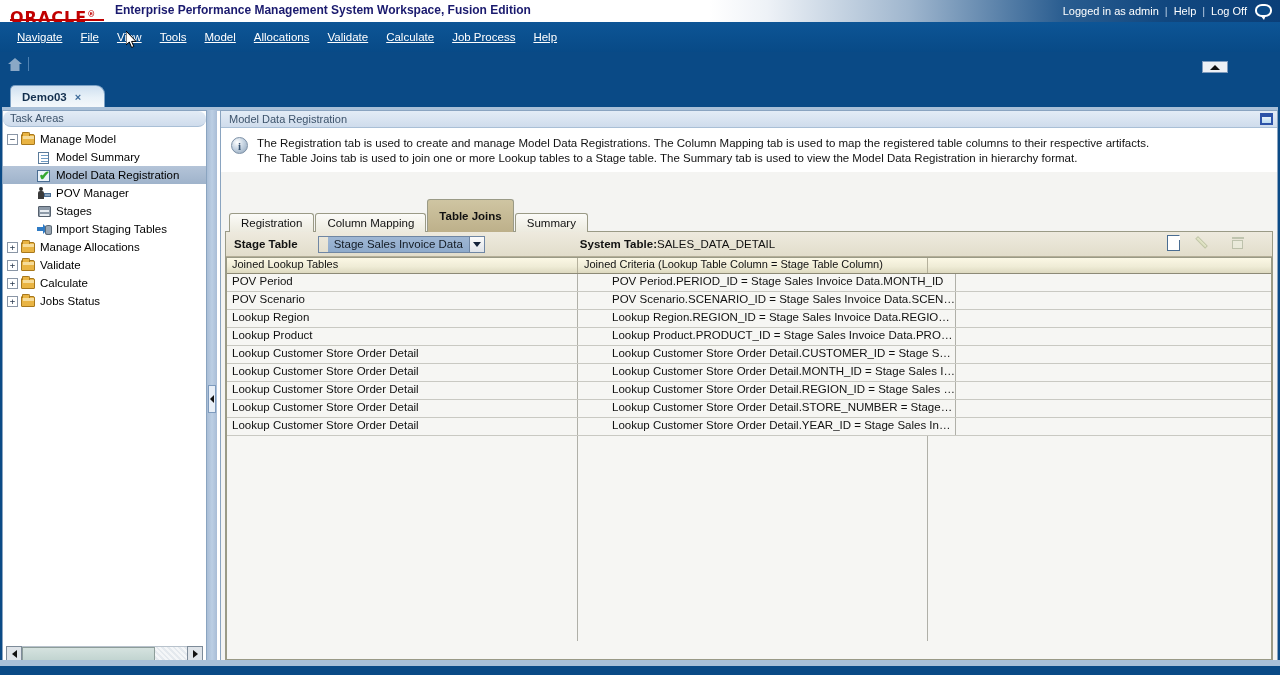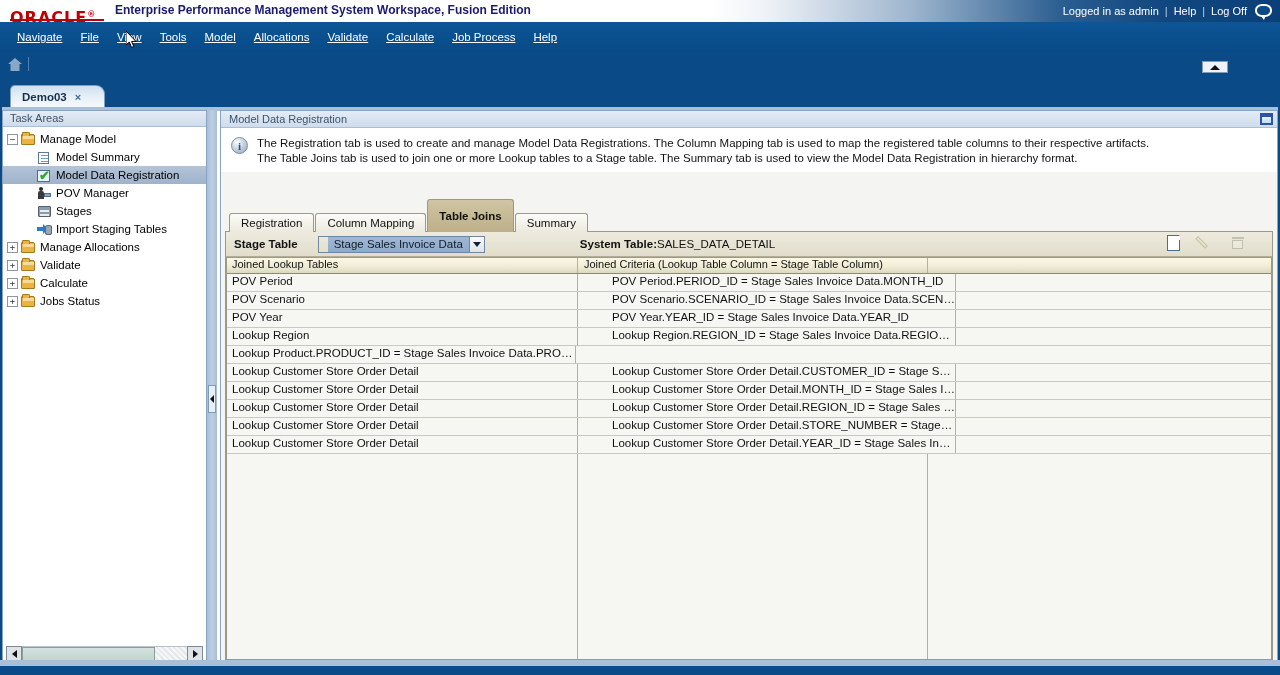--- a/index.html
+++ b/index.html
@@ -130,20 +130,21 @@
     position: absolute; left: 2px; top: 110px; width: 205px; height: 556px;
     background: #ffffff;
     border: 1px solid #8aa4c0;
   }
   .panel-header {
     height: 16px;
     background: linear-gradient(to bottom, #e3ecf6 0%, #cfdcec 100%);
     border-bottom: 1px solid #a9bfd6;
     font-size: 11px; color: #3d536b;
     padding: 1px 0 0 7px;
+    border-radius: 8px;
   }
   .tree { padding: 3px 0 0 0; font-size: 11.5px; color: #000000; }
   .tree-row {
     display: flex; align-items: center; height: 18px;
     padding-left: 4px; white-space: nowrap; cursor: default;
   }
   .tree-row.selected {
     background: linear-gradient(to bottom, #b4c4d8 0%, #9fb3cb 100%);
   }
   .expander {
@@ -705,30 +706,26 @@
             <div class="gc c1">POV Period</div>
             <div class="gc c2">POV Period.PERIOD_ID = Stage Sales Invoice Data.MONTH_ID</div>
             <div class="gc c3"></div>
           </div>
           <div class="grow">
             <div class="gc c1">POV Scenario</div>
             <div class="gc c2">POV Scenario.SCENARIO_ID = Stage Sales Invoice Data.SCENARIO…</div>
             <div class="gc c3"></div>
           </div>
           <div class="grow">
-            <div class="gc c1">POV Year</div>
-            <div class="gc c2">POV Year.YEAR_ID = Stage Sales Invoice Data.YEAR_ID</div>
-            <div class="gc c3"></div>
-          </div>
-          <div class="grow">
             <div class="gc c1">Lookup Region</div>
             <div class="gc c2">Lookup Region.REGION_ID = Stage Sales Invoice Data.REGION_ID</div>
             <div class="gc c3"></div>
           </div>
           <div class="grow">
+            <div class="gc c1">Lookup Product</div>
             <div class="gc c2">Lookup Product.PRODUCT_ID = Stage Sales Invoice Data.PRODUCT…</div>
             <div class="gc c3"></div>
           </div>
           <div class="grow">
             <div class="gc c1">Lookup Customer Store Order Detail</div>
             <div class="gc c2">Lookup Customer Store Order Detail.CUSTOMER_ID = Stage Sales I…</div>
             <div class="gc c3"></div>
           </div>
           <div class="grow">
             <div class="gc c1">Lookup Customer Store Order Detail</div>

